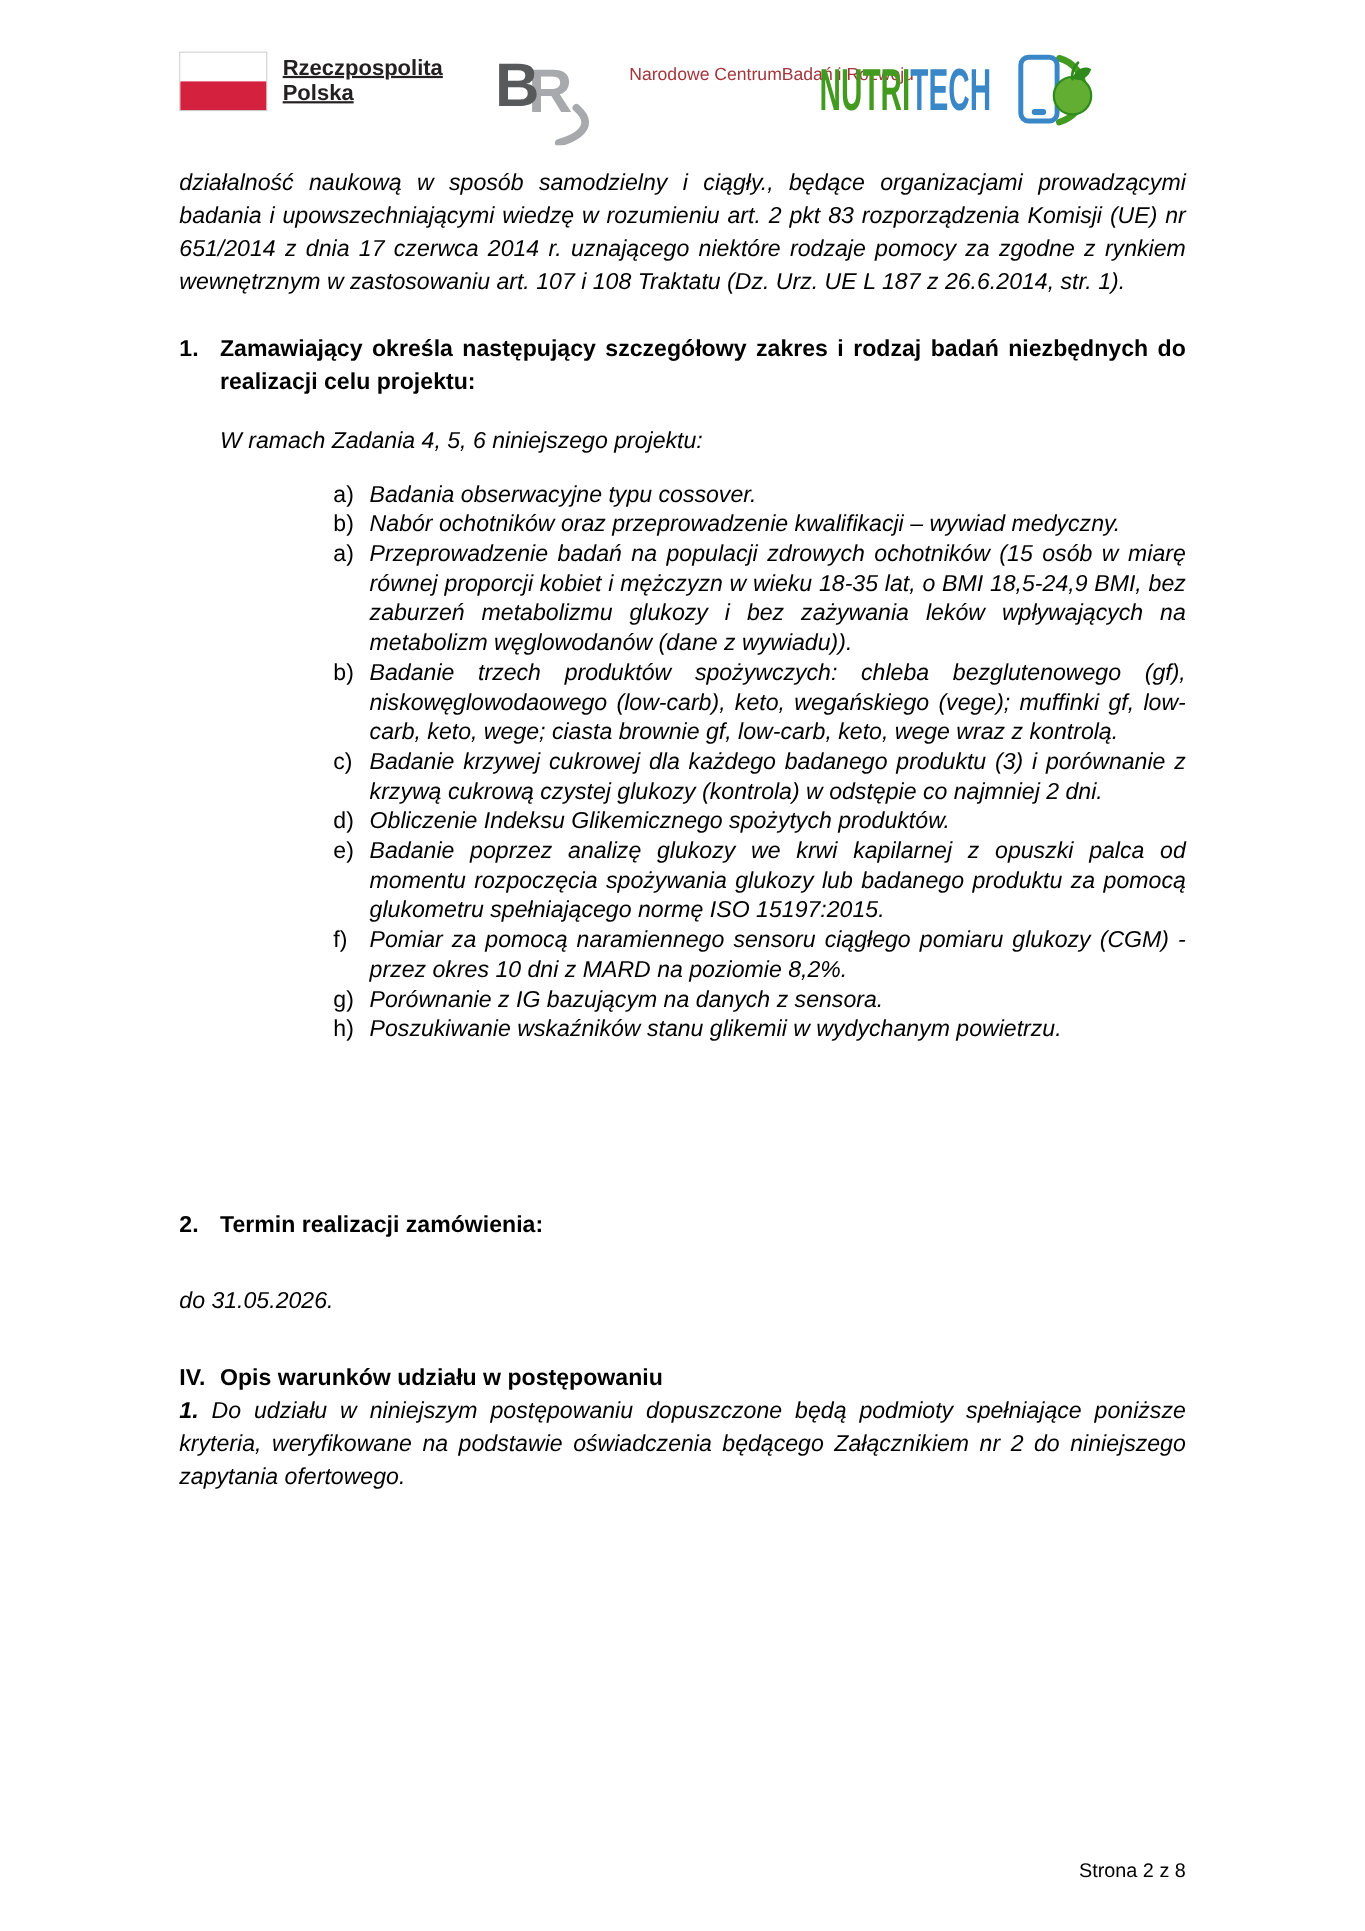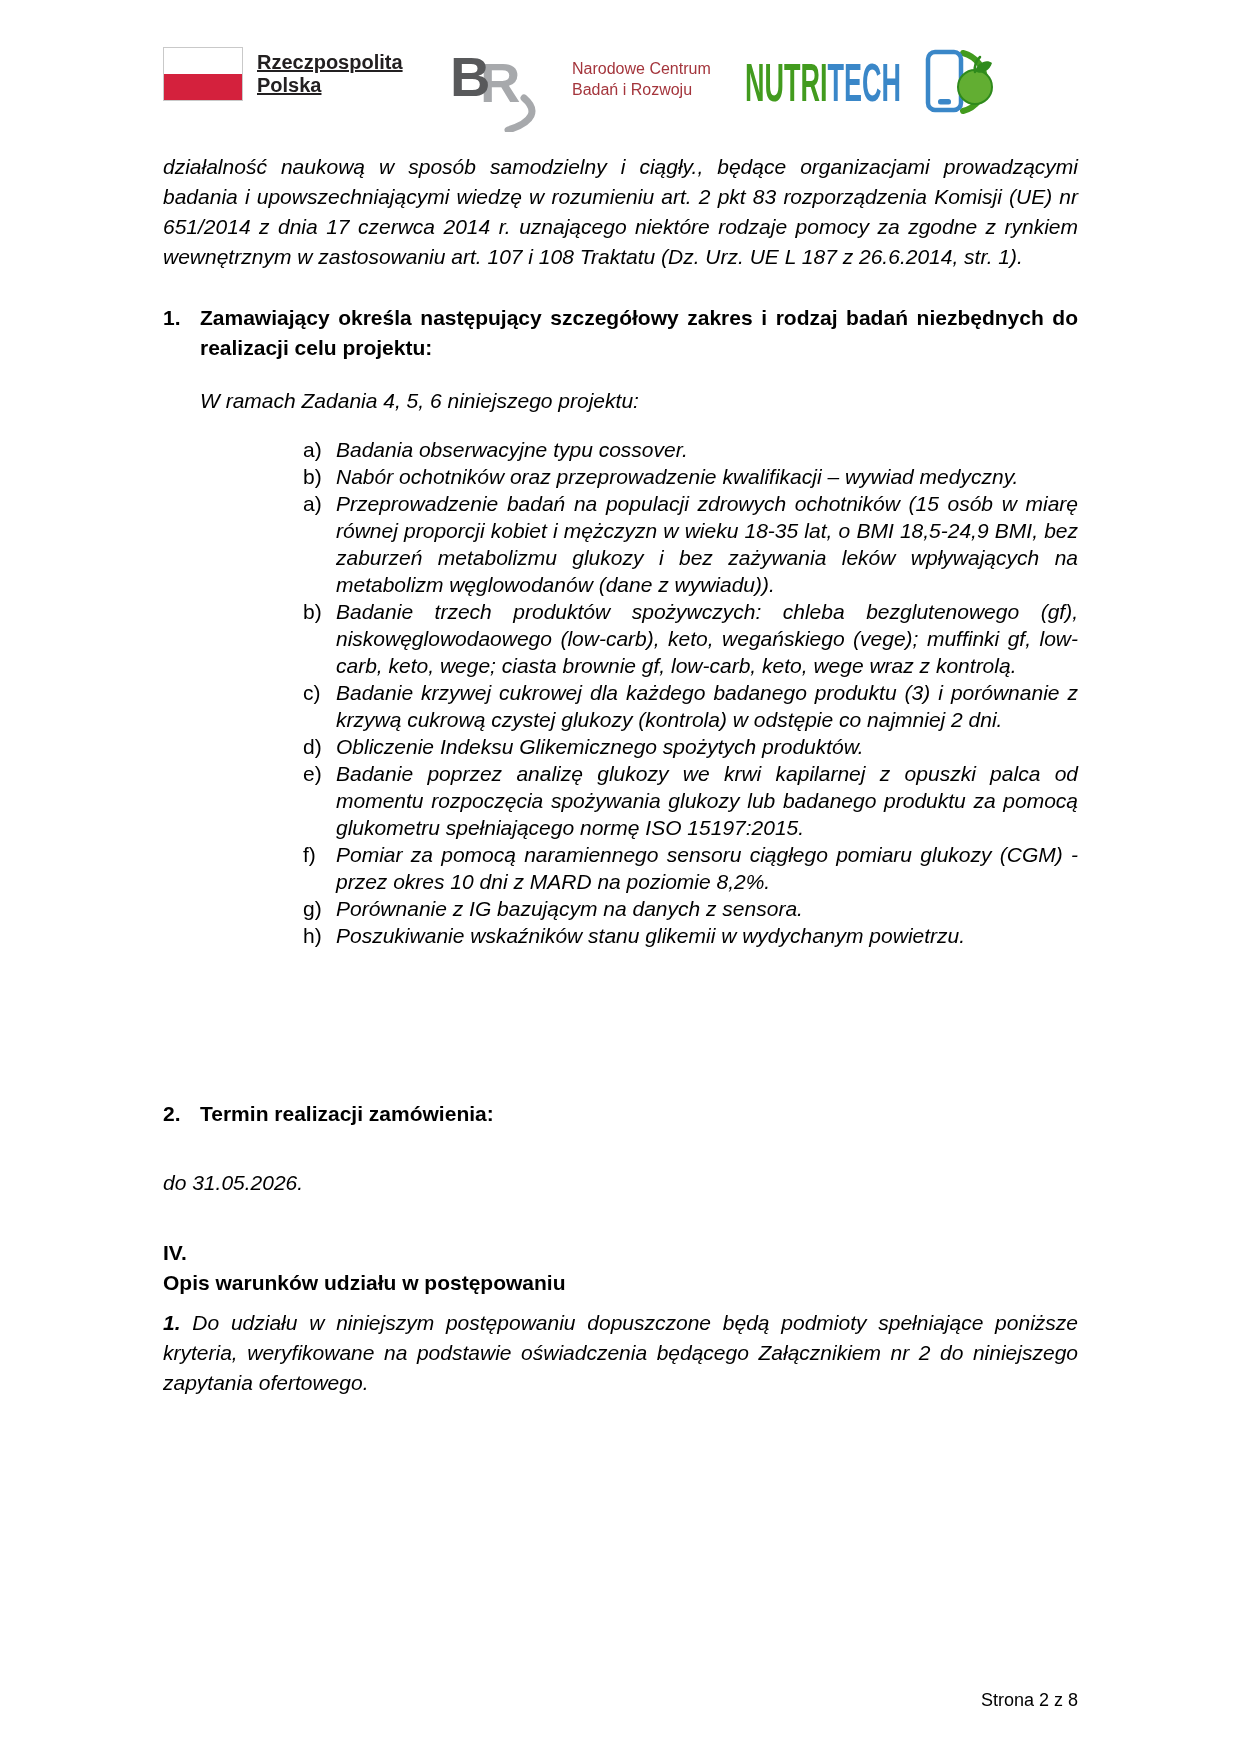--- a/index.html
+++ b/index.html
@@ -11,44 +11,44 @@
   
   .logo-poland{position:absolute;left:163px;top:47px;display:flex;align-items:center;}
   .flag{width:80px;height:54px;border:1px solid #c9c9c9;box-sizing:border-box;flex:none;}
   .flag-white{height:50%;background:#ffffff;}
   .flag-red{height:50%;background:#d4213d;}
   .poland-text{margin-left:14px;font-size:20px;line-height:23px;font-weight:700;color:#232021;display:flex;flex-direction:column;text-decoration:underline;}
   .logo-ncbr{position:absolute;left:450px;top:40px;display:flex;align-items:flex-start;}
   .ncbr-mark{flex:none;}
   .ncbr-mark .b{font:700 56px "Liberation Sans",sans-serif;fill:#58595b;}
   .ncbr-mark .r{font:700 56px "Liberation Sans",sans-serif;fill:#a7a9ac;}
-  .ncbr-text{margin-left:10px;margin-top:18px;font-size:16px;line-height:21px;color:#a4353c;display:flex;flex-direction:column;}
+  .ncbr-text{margin-left:10px;margin-top:18px;font-size:16px;line-height:21px;color:#a4353c;display:flex;flex-direction:row;}
   .logo-nutritech{position:absolute;left:745px;top:48px;display:flex;align-items:center;justify-content:space-between;}
   .nutritech-text{width:172px;flex:none;white-space:nowrap;font-weight:700;font-size:54px;letter-spacing:0px;transform:scaleX(0.5);transform-origin:left center;}
   .nutri{color:#429b1e;}
   .tech{color:#3a87c8;}
   .nutritech-icon{flex:none;margin-left:4px;}
   
   .content{position:absolute;left:163px;top:0;width:915px;font-size:21px;}
   .para{margin:0;text-align:justify;line-height:30px;font-style:italic;}
   .intro{margin-top:152px;}
   .h-flex{display:flex;font-weight:700;line-height:30px;}
   .hnum{flex:none;width:37px;}
   .htext{flex:1;text-align:justify;}
   .h-section1{margin-top:31px;}
   .subtitle{margin-left:37px;margin-top:23px;line-height:30px;}
   .list{margin-top:20px;margin-left:140px;}
   .li{display:flex;line-height:27px;}
   .li-marker{flex:none;width:33px;}
   .li-text{flex:1;text-align:justify;font-style:italic;}
   .h-section2{margin-top:150px;}
   .deadline{margin-top:39px;line-height:30px;}
-  .h-section4{margin-top:40px;flex-direction:column;}
+  .h-section4{margin-top:40px;}
   .intro4{margin-top:33px;}
-  .point1{margin-top:10px;}
+  .point1{}
   .point2{margin-top:24px;}
   .footer{position:absolute;top:1690px;left:163px;width:915px;text-align:right;font-size:18px;}
 </style>
 </head>
 <body>
 
 <div class="page">
 
   <div class="logo-poland">
     <div class="flag">

